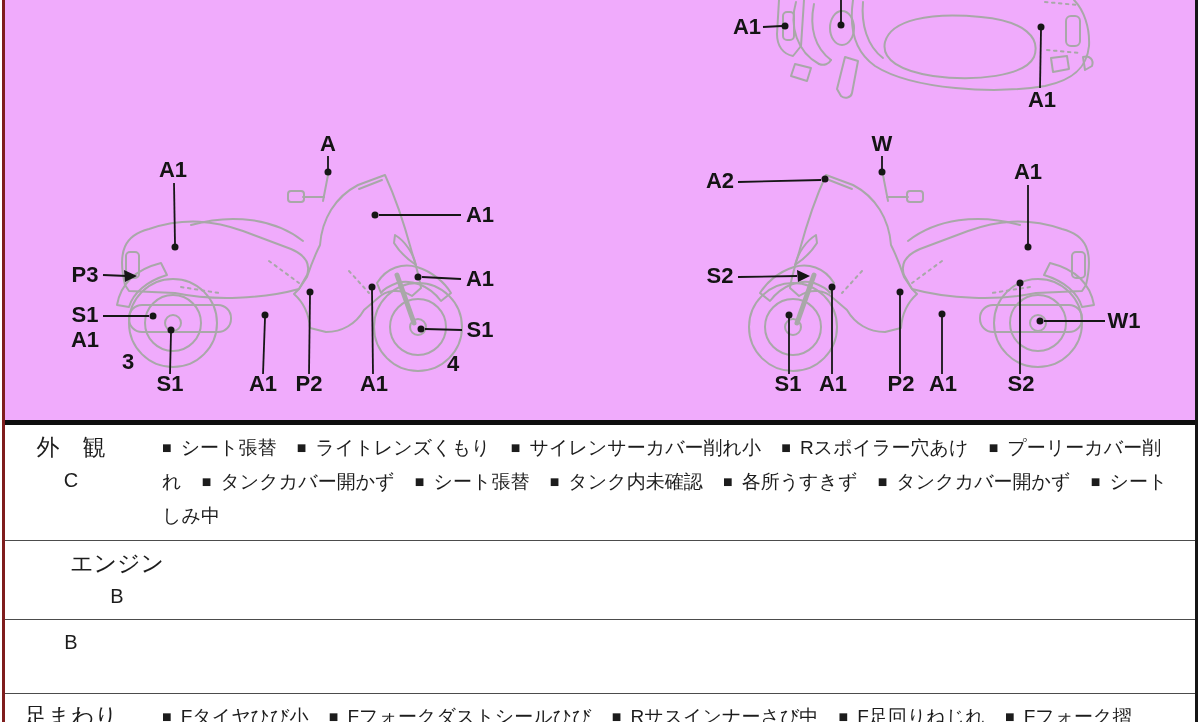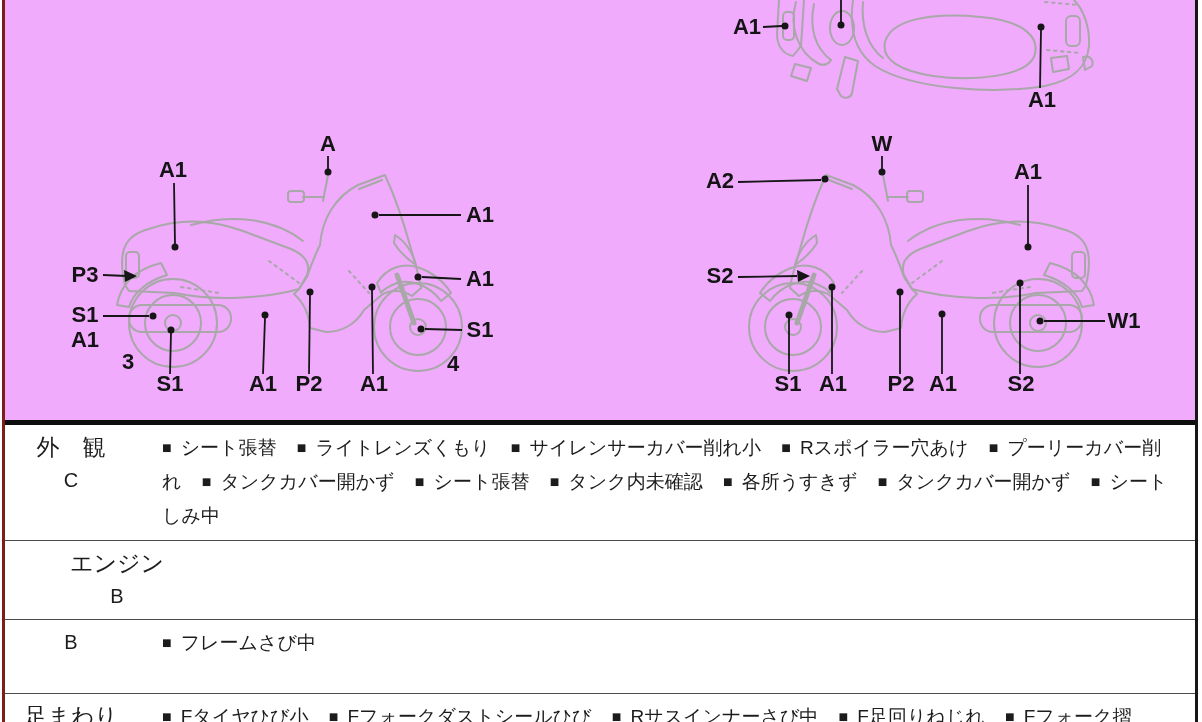--- a/index.html
+++ b/index.html
@@ -262,23 +262,20 @@
       <div class="cat">
         <div class="cname">エンジン</div>
         <div class="grade">B</div>
       </div>
     </div>
 
     <div class="trow r3">
       <div class="cat">
         <div class="grade">B</div>
       </div>
-      <div class="desc">
-        <span class="it"><span class="bullet">■</span><span>フレームさび中</span></span>
-      </div>
     </div>
 
     <div class="trow r4">
       <div class="cat">
         <div class="cname">足まわり</div>
         <div class="grade"></div>
       </div>
       <div class="desc">
         <span class="it"><span class="bullet">■</span><span>Fタイヤひび小</span></span>
         <span class="it"><span class="bullet">■</span><span>Fフォークダストシールひび</span></span>

